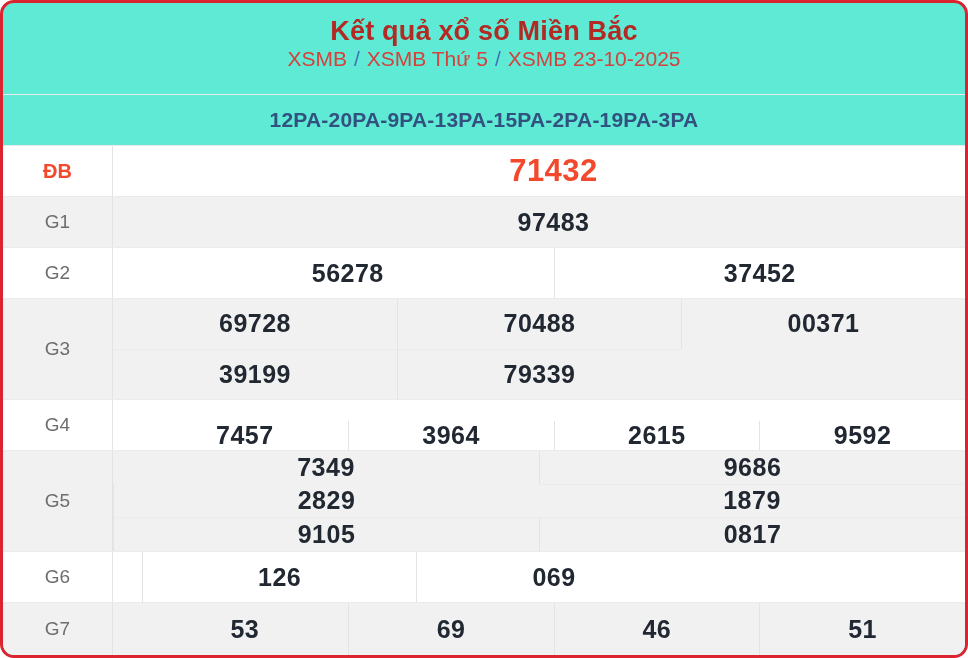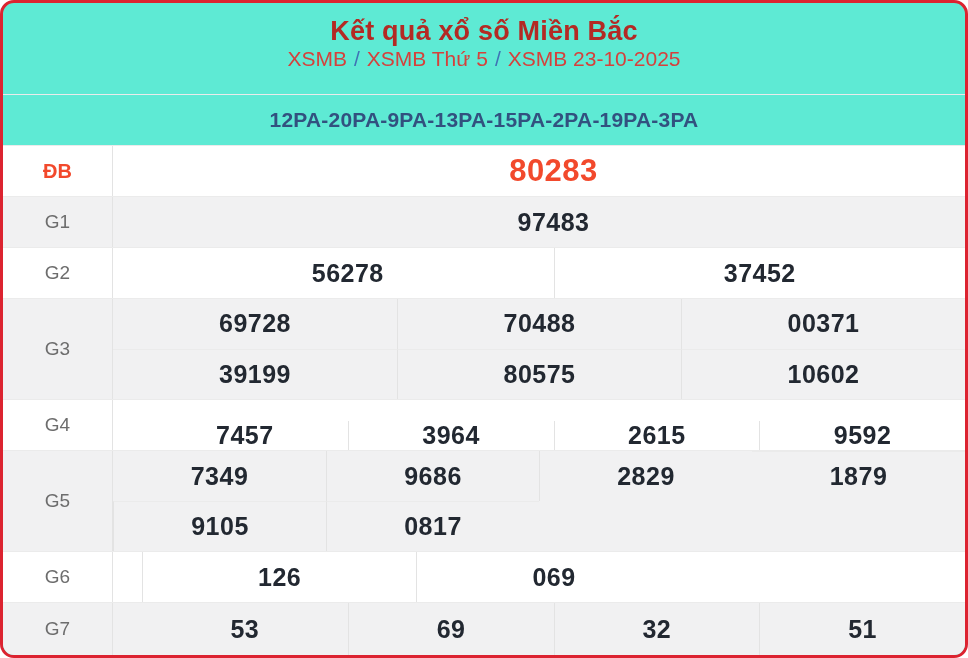--- a/index.html
+++ b/index.html
@@ -79,21 +79,21 @@
 <div class="card">
   <div class="header">
     <div class="title">Kết quả xổ số Miền Bắc</div>
     <div class="breadcrumb" id="breadcrumb"><span class="crumb">XSMB</span><span class="sep">/</span><span class="crumb">XSMB Thứ 5</span><span class="sep">/</span><span class="crumb">XSMB 23-10-2025</span></div>
   </div>
   <div class="code-row">12PA-20PA-9PA-13PA-15PA-2PA-19PA-3PA</div>
   <div class="table" id="results-table">
       <div class="row single">
         <div class="label db">ĐB</div>
         <div class="values" style="grid-template-columns: repeat(1, 1fr);">
-          <div class="cell first-col db-value">80283</div>
+          <div class="cell first-col db-value">71432</div>
         </div>
       </div>
       <div class="row single shaded">
         <div class="label">G1</div>
         <div class="values" style="grid-template-columns: repeat(1, 1fr);">
           <div class="cell first-col">97483</div>
         </div>
       </div>
       <div class="row single">
         <div class="label">G2</div>
@@ -102,54 +102,53 @@
           <div class="cell">37452</div>
         </div>
       </div>
       <div class="row double shaded">
         <div class="label">G3</div>
         <div class="values" style="grid-template-columns: repeat(3, 1fr);">
           <div class="cell first-col">69728</div>
           <div class="cell">70488</div>
           <div class="cell">00371</div>
           <div class="cell first-col sub-row">39199</div>
-          <div class="cell sub-row">80575</div>
-          <div class="cell sub-row">10602</div>
+          <div class="cell sub-row">79339</div>
         </div>
       </div>
       <div class="row single">
         <div class="label">G4</div>
         <div class="values" style="grid-template-columns: repeat(4, 1fr); margin-top: 21px;">
           <div class="cell first-col">7457</div>
           <div class="cell">3964</div>
           <div class="cell">2615</div>
           <div class="cell">9592</div>
         </div>
       </div>
       <div class="row double shaded">
         <div class="label">G5</div>
-        <div class="values" style="grid-template-columns: repeat(4, 1fr);">
+        <div class="values" style="grid-template-columns: repeat(2, 1fr);">
           <div class="cell first-col">7349</div>
           <div class="cell">9686</div>
           <div class="cell">2829</div>
           <div class="cell first-col sub-row">1879</div>
           <div class="cell sub-row">9105</div>
           <div class="cell sub-row">0817</div>
         </div>
       </div>
       <div class="row single">
         <div class="label">G6</div>
         <div class="values" style="grid-template-columns: repeat(3, 1fr);">
           <div class="cell">126</div>
           <div class="cell">069</div>
         </div>
       </div>
       <div class="row single shaded last">
         <div class="label">G7</div>
         <div class="values" style="grid-template-columns: repeat(4, 1fr);">
           <div class="cell first-col">53</div>
           <div class="cell">69</div>
-          <div class="cell">32</div>
+          <div class="cell">46</div>
           <div class="cell">51</div>
         </div>
       </div>
     </div>
 </div>
 
 </body></html>

